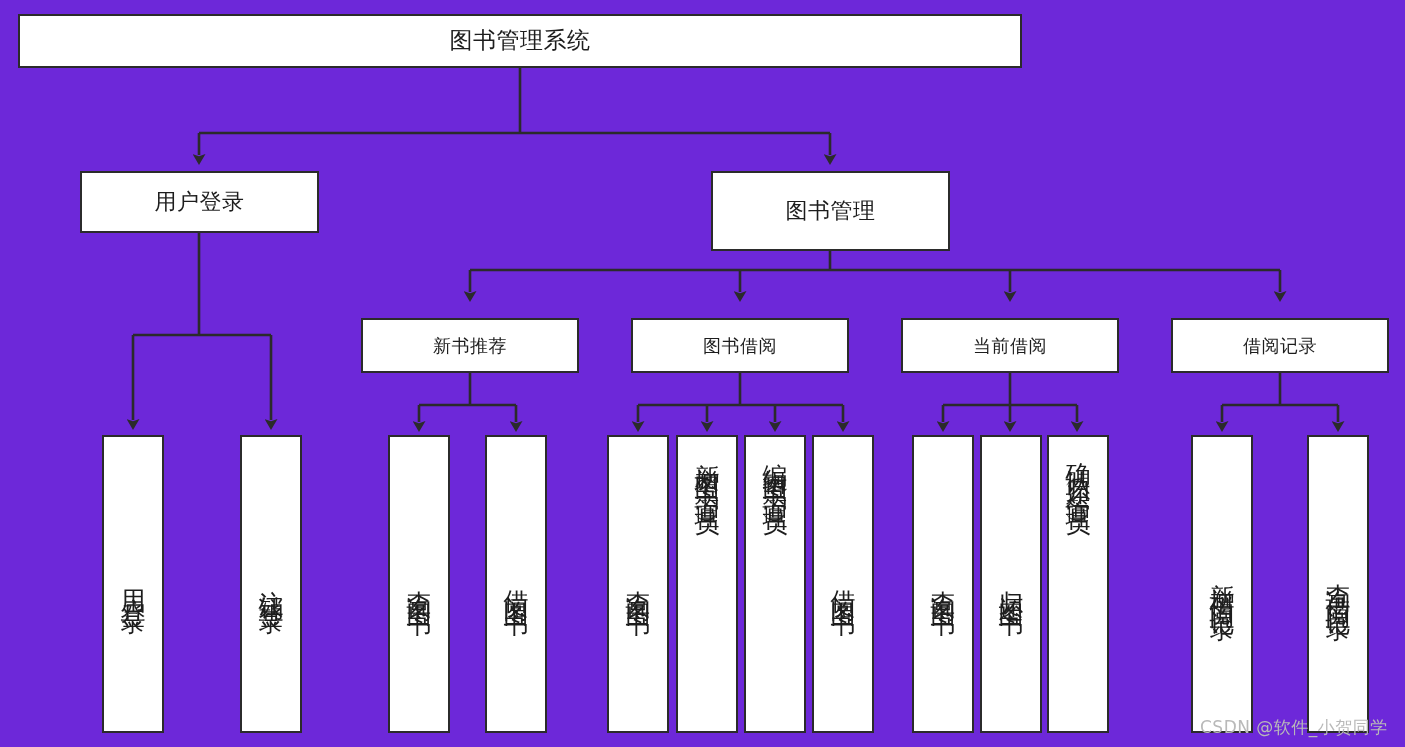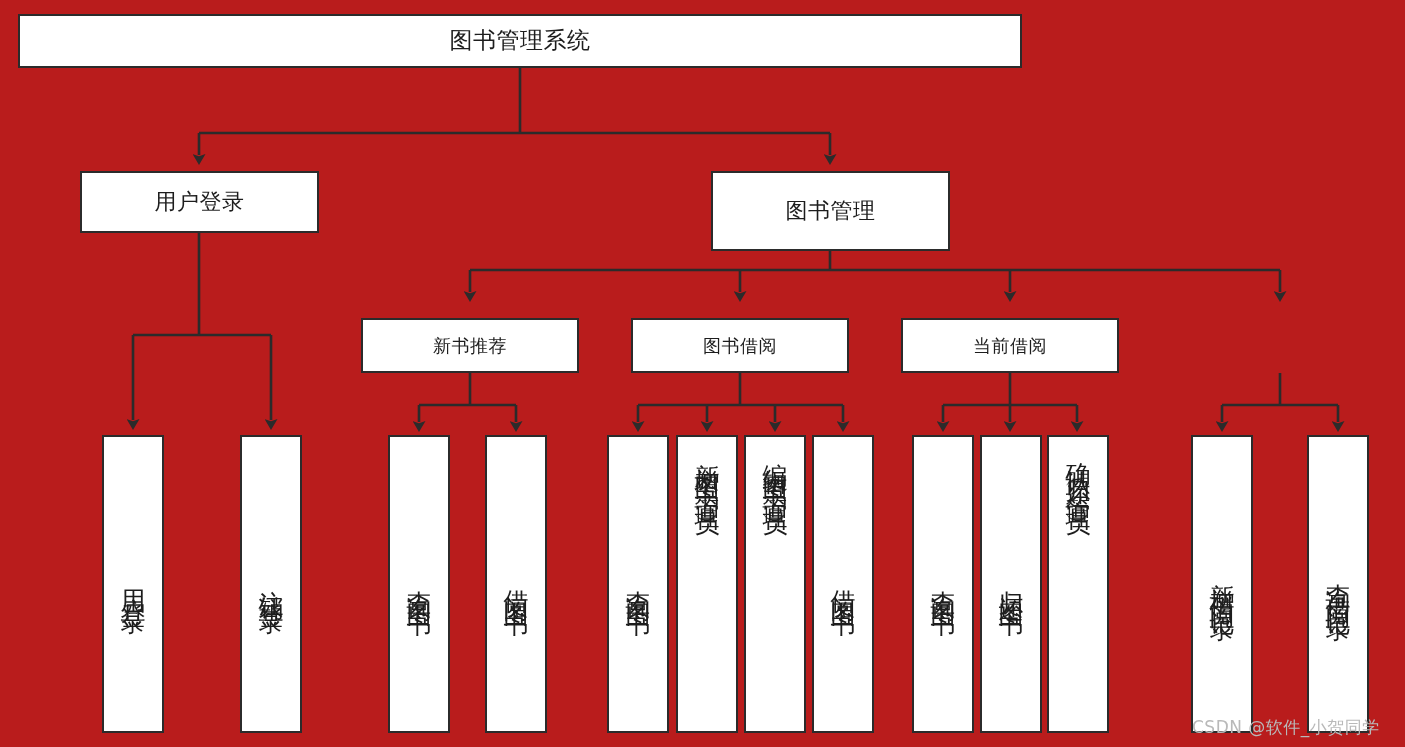--- a/index.html
+++ b/index.html
@@ -7,21 +7,21 @@
     padding: 0;
     background: #ffffff;
   }
   body {
     font-family: "DejaVu Sans", "Liberation Sans", sans-serif;
   }
   #canvas {
     position: relative;
     width: 1405px;
     height: 747px;
-    background: #b91c1c;
+    background: #6d28d9;
     overflow: hidden;
   }
   svg.wires {
     position: absolute;
     left: 0;
     top: 0;
     width: 1405px;
     height: 747px;
     pointer-events: none;
   }
@@ -140,20 +140,23 @@
 
   <div class="node lvl2" style="left:361px; top:318px; width:218px; height:55px;">
     <span class="label">新书推荐</span>
   </div>
   <div class="node lvl2" style="left:631px; top:318px; width:218px; height:55px;">
     <span class="label">图书借阅</span>
   </div>
   <div class="node lvl2" style="left:901px; top:318px; width:218px; height:55px;">
     <span class="label">当前借阅</span>
   </div>
+  <div class="node lvl2" style="left:1171px; top:318px; width:218px; height:55px;">
+    <span class="label">借阅记录</span>
+  </div>
 
   <div class="node leaf centered" style="left:102px; top:435px; width:62px; height:298px;">
     <span class="label">用户登录</span>
   </div>
   <div class="node leaf centered" style="left:240px; top:435px; width:62px; height:298px;">
     <span class="label">注销登录</span>
   </div>
 
   <div class="node leaf centered" style="left:388px; top:435px; width:62px; height:298px;">
     <span class="label">查询图书</span>
@@ -185,15 +188,15 @@
     <span class="label">确认归还（管理员）</span>
   </div>
 
   <div class="node leaf centered" style="left:1191px; top:435px; width:62px; height:298px;">
     <span class="label">新增借阅记录</span>
   </div>
   <div class="node leaf centered" style="left:1307px; top:435px; width:62px; height:298px;">
     <span class="label">查询借阅记录</span>
   </div>
 
-  <div class="watermark" style="left:1192px; top:716px;">CSDN @软件_小贺同学</div>
+  <div class="watermark" style="left:1192px; top:716px;padding-left:8px;">CSDN @软件_小贺同学</div>
 
 </div>
 
 </body></html>

